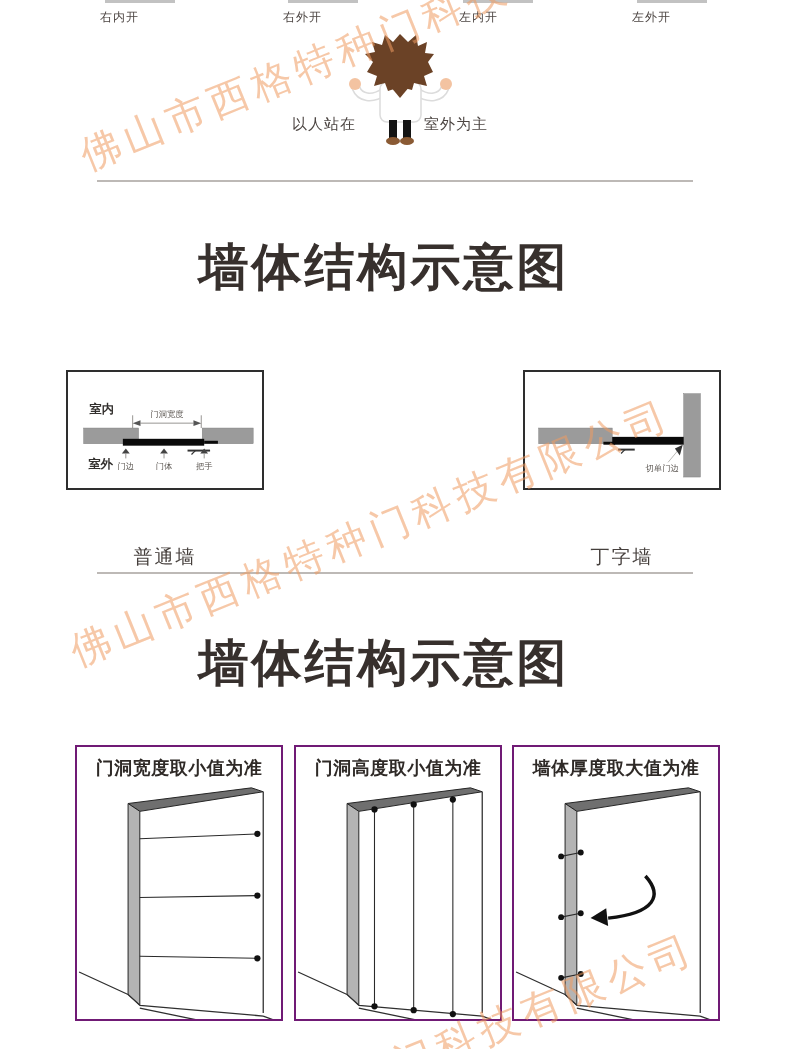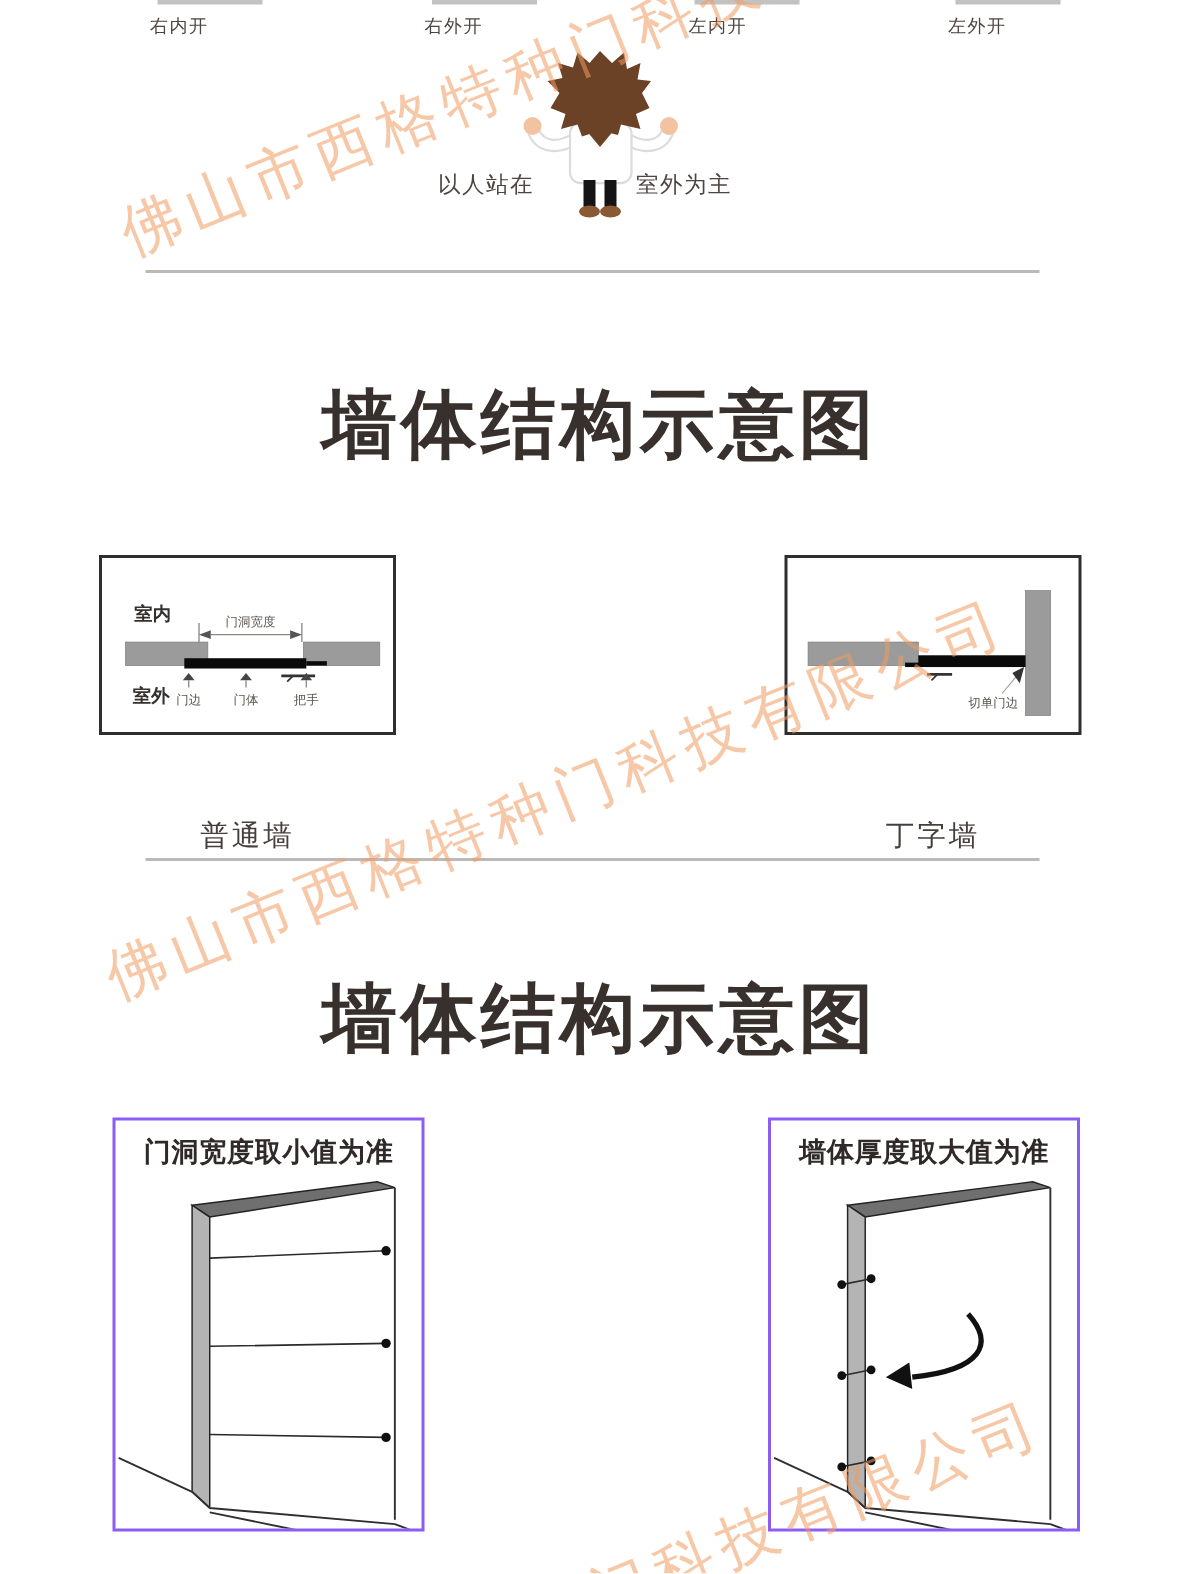--- a/index.html
+++ b/index.html
@@ -6,27 +6,27 @@
   *{box-sizing:border-box;}
   #canvas{position:relative;width:790px;height:1049px;background:#ffffff;overflow:hidden;margin:0 auto;
           font-family:"Liberation Sans",sans-serif;color:#3c3633;}
   .sliver{position:absolute;top:0;height:3px;width:70px;background:#c2c2c2;}
   .toplabel{position:absolute;top:9px;font-size:12px;color:#4c4542;letter-spacing:1px;}
   .person{position:absolute;left:348px;top:30px;width:105px;height:118px;}
   .stance{position:absolute;top:112px;font-size:15px;color:#4c4542;letter-spacing:1px;line-height:24px;}
   .stance.l{left:292px;} .stance.r{left:424px;}
   .divider{position:absolute;left:97px;width:596px;height:0;border-top:2px solid #bdb9b6;}
   .d1{top:180px;} .d2{top:572px;}
-  .bigtitle{position:absolute;left:0;width:768px;margin:16px;text-align:center;
+  .bigtitle{position:absolute;left:0;width:768px;margin:0;text-align:center;
             font-size:50px;font-weight:800;letter-spacing:3px;color:#37302d;}
   .t1{top:234px;} .t2{top:630px;}
   .wall-box{position:absolute;top:370px;width:198px;height:120px;border:2px solid #2e2e2e;background:#fff;}
   .wall-box svg{display:block;width:194px;height:116px;}
   .caption{position:absolute;top:500px;width:198px;text-align:center;font-size:19px;color:#453f3c;letter-spacing:2px;margin-top:44px;}
-  .mbox{position:absolute;top:745px;width:208px;height:276px;border:2px solid #8b5cf6;background:#fff;}
+  .mbox{position:absolute;top:745px;width:208px;height:276px;border:2px solid #701a75;background:#fff;}
   .mbox-title{position:absolute;left:0;top:9px;width:100%;text-align:center;
               font-size:18px;font-weight:700;color:#2f2a27;letter-spacing:0.5px;}
   .mbox svg{position:absolute;left:0;top:33px;width:204px;height:239px;}
   .wm{position:absolute;white-space:nowrap;font-size:40px;letter-spacing:6px;color:#f09c62;opacity:0.55;
       transform:rotate(-22deg);transform-origin:0 0;pointer-events:none;z-index:9;}
   
   .stx{font-family:"Liberation Sans",sans-serif;fill:#5a5550;font-size:8.5px;}
   .stx-mid{text-anchor:middle;}
   .stx-bold{font-family:"Liberation Serif","Liberation Sans",serif;font-weight:700;fill:#33302e;font-size:12.5px;}
   .ln{stroke:#8a8884;stroke-width:0.9;fill:none;}
@@ -126,20 +126,36 @@
       <polygon points="50,24 62,32 62,230 50,219" fill="#b4b4b4" stroke="#222" stroke-width="1"></polygon>
       <path class="frameln" d="M188,12 V238"></path>
       <path class="frameln" d="M0,196 L50,219 M50,219 L62,230 M62,230 L188,241 M62,233 L204,262 M188,241 L204,247"></path>
       <path class="measln" d="M62,60 L182,55 M62,120 L182,118 M62,180 L182,182"></path>
       <circle cx="182" cy="55" r="3.2" fill="#111"></circle>
       <circle cx="182" cy="118" r="3.2" fill="#111"></circle>
       <circle cx="182" cy="182" r="3.2" fill="#111"></circle>
     </svg>
   </div>
 
+  <div class="mbox" style="left:294px">
+    <div class="mbox-title">门洞高度取小值为准</div>
+    <svg viewBox="0 0 204 244">
+      <polygon points="50,24 176,8 188,12 62,32" fill="#6f6f6f" stroke="#222" stroke-width="1"></polygon>
+      <polygon points="50,24 62,32 62,230 50,219" fill="#b4b4b4" stroke="#222" stroke-width="1"></polygon>
+      <path class="frameln" d="M188,12 V238"></path>
+      <path class="frameln" d="M0,196 L50,219 M50,219 L62,230 M62,230 L188,241 M62,233 L204,262 M188,241 L204,247"></path>
+      <path class="measln" d="M78,30 V231 M118,25 V235 M158,20 V239"></path>
+      <circle cx="78" cy="30" r="3.2" fill="#111"></circle>
+        <circle cx="78" cy="231" r="3.2" fill="#111"></circle>
+      <circle cx="118" cy="25" r="3.2" fill="#111"></circle>
+        <circle cx="118" cy="235" r="3.2" fill="#111"></circle>
+      <circle cx="158" cy="20" r="3.2" fill="#111"></circle>
+        <circle cx="158" cy="239" r="3.2" fill="#111"></circle>
+    </svg>
+  </div>
 
   <div class="mbox" style="left:512px">
     <div class="mbox-title">墙体厚度取大值为准</div>
     <svg viewBox="0 0 204 244">
       <polygon points="50,24 176,8 188,12 62,32" fill="#6f6f6f" stroke="#222" stroke-width="1"></polygon>
       <polygon points="50,24 62,32 62,230 50,219" fill="#b4b4b4" stroke="#222" stroke-width="1"></polygon>
       <path class="frameln" d="M188,12 V238"></path>
       <path class="frameln" d="M0,196 L50,219 M50,219 L62,230 M62,230 L188,241 M62,233 L204,262 M188,241 L204,247"></path>
       <path class="measln" d="M46,78 L66,74 M46,140 L66,136 M46,202 L66,198"></path>
       <circle cx="46" cy="78" r="3" fill="#111"></circle>

